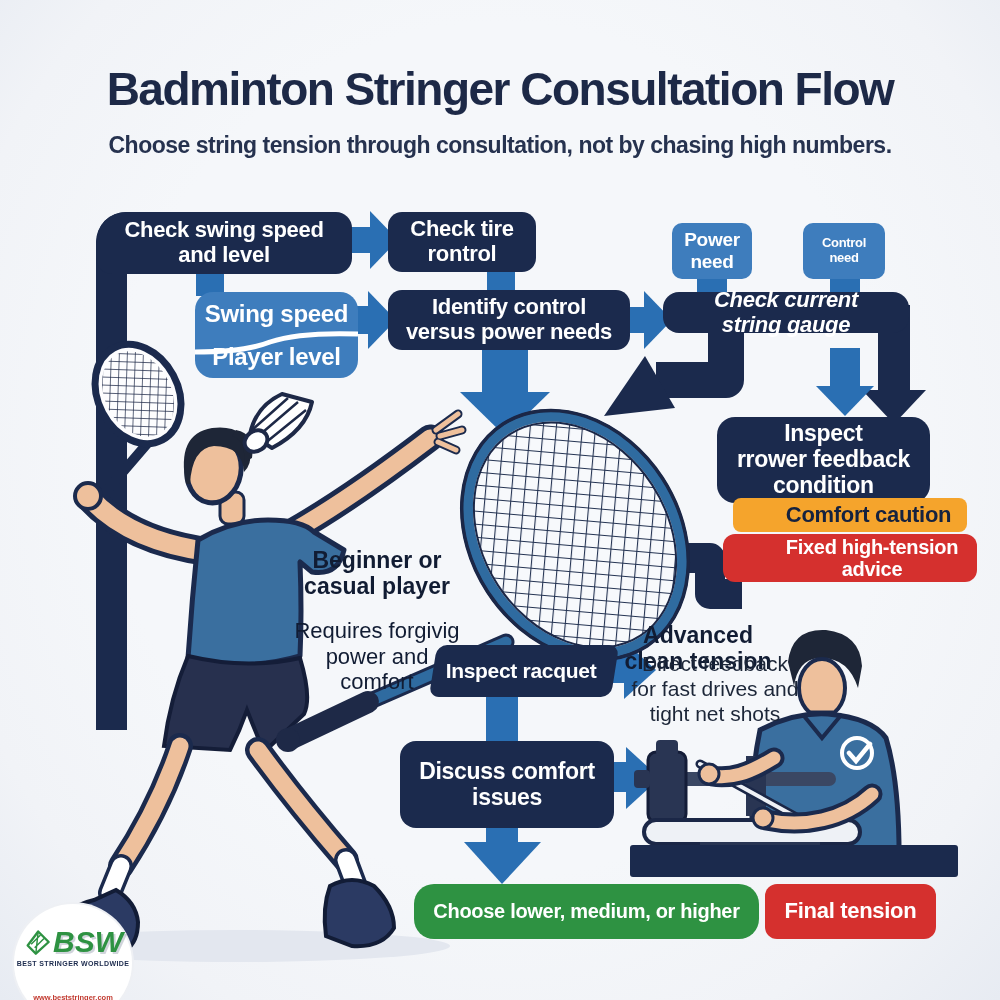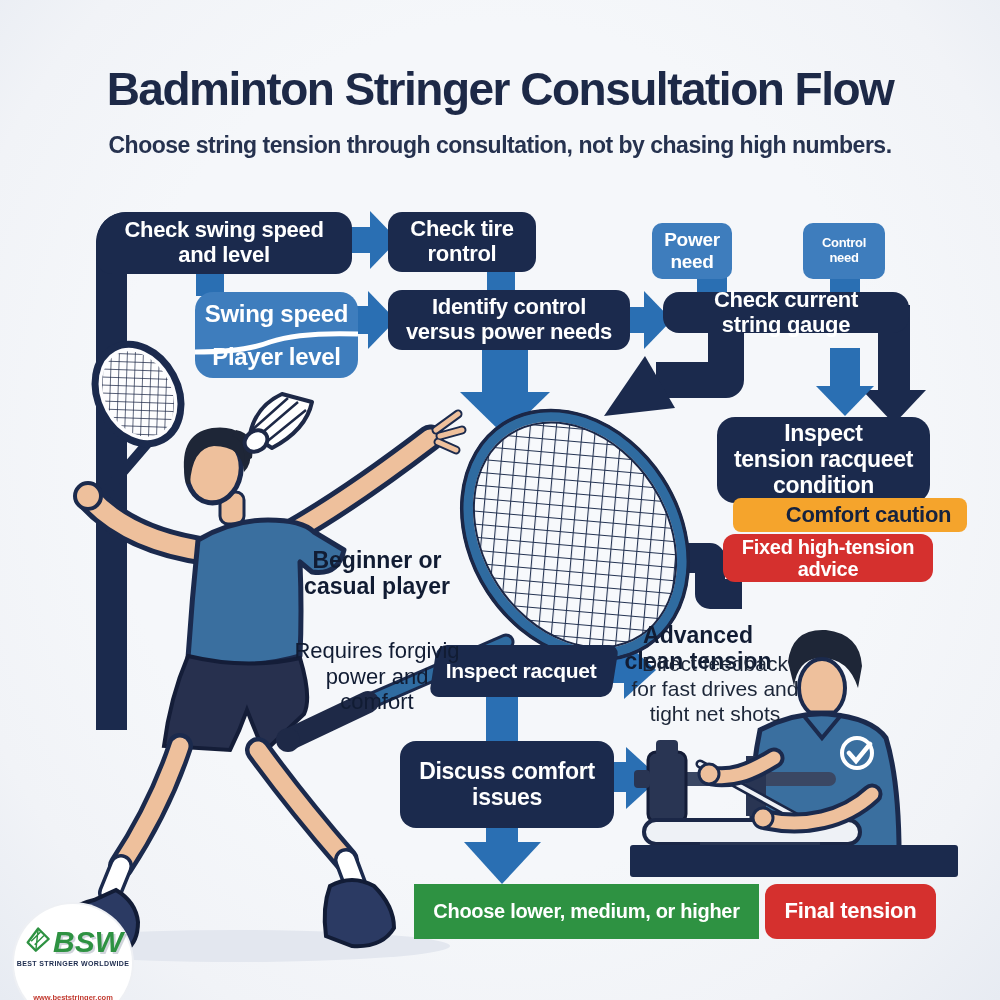--- a/index.html
+++ b/index.html
@@ -16,36 +16,36 @@
   .title{position:absolute;top:62px;left:0;right:0;text-align:center;z-index:2;
     font-size:46px;font-weight:700;letter-spacing:-1.5px;color:var(--ink);}
   .subtitle{position:absolute;top:132px;left:0;right:0;text-align:center;z-index:2;
     font-size:23px;font-weight:700;letter-spacing:-0.5px;color:#26324f;}
   .box{position:absolute;z-index:2;display:flex;align-items:center;justify-content:center;
     text-align:center;white-space:pre-line;font-weight:700;color:#fff;line-height:1.12;letter-spacing:-0.3px;}
   .bg-navy{background:var(--navy);border-radius:14px;}
   .bg-blue{background:var(--blue-box);border-radius:10px;}
   .bg-orange{background:var(--orange);border-radius:8px;color:#15223f;}
   .bg-red{background:var(--red);border-radius:12px;}
-  .bg-green{background:var(--green);border-radius:0;}
+  .bg-green{background:var(--green);border-radius:20px;}
   .slant{background:transparent;}
   .slant::before{content:'';position:absolute;top:0;bottom:0;left:6px;right:0;
     background:var(--navy);border-radius:10px;transform:skewX(-9deg);z-index:-1;}
   .pill{position:absolute;left:195px;top:292px;width:163px;height:86px;z-index:2;
     background:var(--blue-box);border-radius:18px;}
   .pill .half{height:43px;display:flex;align-items:center;justify-content:center;
     color:#fff;font-weight:700;font-size:24px;letter-spacing:-0.3px;}
   .pill svg{position:absolute;left:0;top:0;}
   .note{position:absolute;z-index:2;text-align:center;white-space:pre-line;}
   .note .nt{display:block;font-weight:700;}
-  .note .nd{display:block;font-weight:400;margin-top:20px;}
+  .note .nd{display:block;font-weight:400;}
   .logo{position:absolute;left:14px;top:904px;width:118px;height:118px;z-index:3;
     background:#fff;border-radius:50%;display:flex;flex-direction:column;align-items:center;
     justify-content:center;box-shadow:0 0 0 2px #eef0f4;}
-  .logo-row{display:flex;gap:2px;}
+  .logo-row{display:flex;align-items:center;gap:2px;}
   .logo-abbr{font-size:30px;font-weight:700;font-style:italic;color:var(--green);
     letter-spacing:0px;text-shadow:2px 2px 0 #16264a33;}
   .logo-tagline{font-size:7px;font-weight:700;color:var(--navy);letter-spacing:0.4px;margin-top:1px;}
   .logo-url{font-size:7.5px;font-weight:700;color:#c23a30;margin-top:26px;}
   
   .f-navy{fill:var(--navy);} .f-blue{fill:var(--blue-arrow);}
   .s-navy{stroke:var(--navy);fill:none;} .f-skin{fill:var(--skin);}
   .s-skin{stroke:var(--skin);fill:none;} .f-shirt{fill:var(--shirt);}
   .f-hair{fill:var(--hair);} .f-machine{fill:var(--machine);}
 </style>
@@ -197,31 +197,31 @@
   <div class="pill">
     <div class="half">Swing speed</div>
     <div class="half">Player level</div>
     <svg width="163" height="86" viewBox="0 0 163 86">
       <path d="M0,60 Q50,60 75,50 Q105,40 163,42" stroke="#ffffff" stroke-width="5" fill="none"></path>
     </svg>
   </div>
 
   <div class="box bg-navy" style="left:388px;top:290px;width:242px;height:60px;font-size:22px;">Identify control
 versus power needs</div>
-  <div class="box bg-blue" style="left:652px;top:223px;width:80px;height:56px;font-size:19px;line-height:1.15;">Power
+  <div class="box bg-blue" style="left:672px;top:223px;width:80px;height:56px;font-size:19px;line-height:1.15;">Power
 need</div>
   <div class="box bg-blue" style="left:803px;top:223px;width:82px;height:56px;font-size:13px;line-height:1.15;">Control
 need</div>
-  <div class="box bg-navy" style="left:663px;top:292px;width:246px;height:41px;font-size:22px;border-radius:16px;">Check current
+  <div class="box bg-navy" style="left:663px;top:292px;width:246px;height:41px;font-size:22px;border-radius:16px;font-style:italic;">Check current
 string gauge</div>
   <div class="box bg-navy" style="left:717px;top:417px;width:213px;height:86px;font-size:23px;border-radius:18px;">Inspect
-tension racqueet
+rrower feedback
 condition</div>
   <div class="box bg-orange" style="left:733px;top:498px;width:197px;height:34px;font-size:22px;padding-left:37px;">Comfort caution</div>
-  <div class="box bg-red" style="left:723px;top:534px;width:210px;height:48px;font-size:20px;">Fixed high-tension
+  <div class="box bg-red" style="left:723px;top:534px;width:210px;height:48px;font-size:20px;padding-left:44px;">Fixed high-tension
 advice</div>
   <div class="box slant" style="left:427px;top:645px;width:188px;height:52px;font-size:21px;">Inspect racquet</div>
   <div class="box bg-navy" style="left:400px;top:741px;width:214px;height:87px;font-size:23px;border-radius:16px;">Discuss comfort
 issues</div>
   <div class="box bg-green" style="left:414px;top:884px;width:345px;height:55px;font-size:20px;">Choose lower, medium, or higher</div>
   <div class="box bg-red" style="left:765px;top:884px;width:171px;height:55px;font-size:22px;">Final tension</div>
 
   <div class="note" style="left:270px;top:528px;width:214px;color:#111c33;line-height:1.16;">
     <span class="nt" style="font-size:23px;">Beginner or
 casual player</span>

